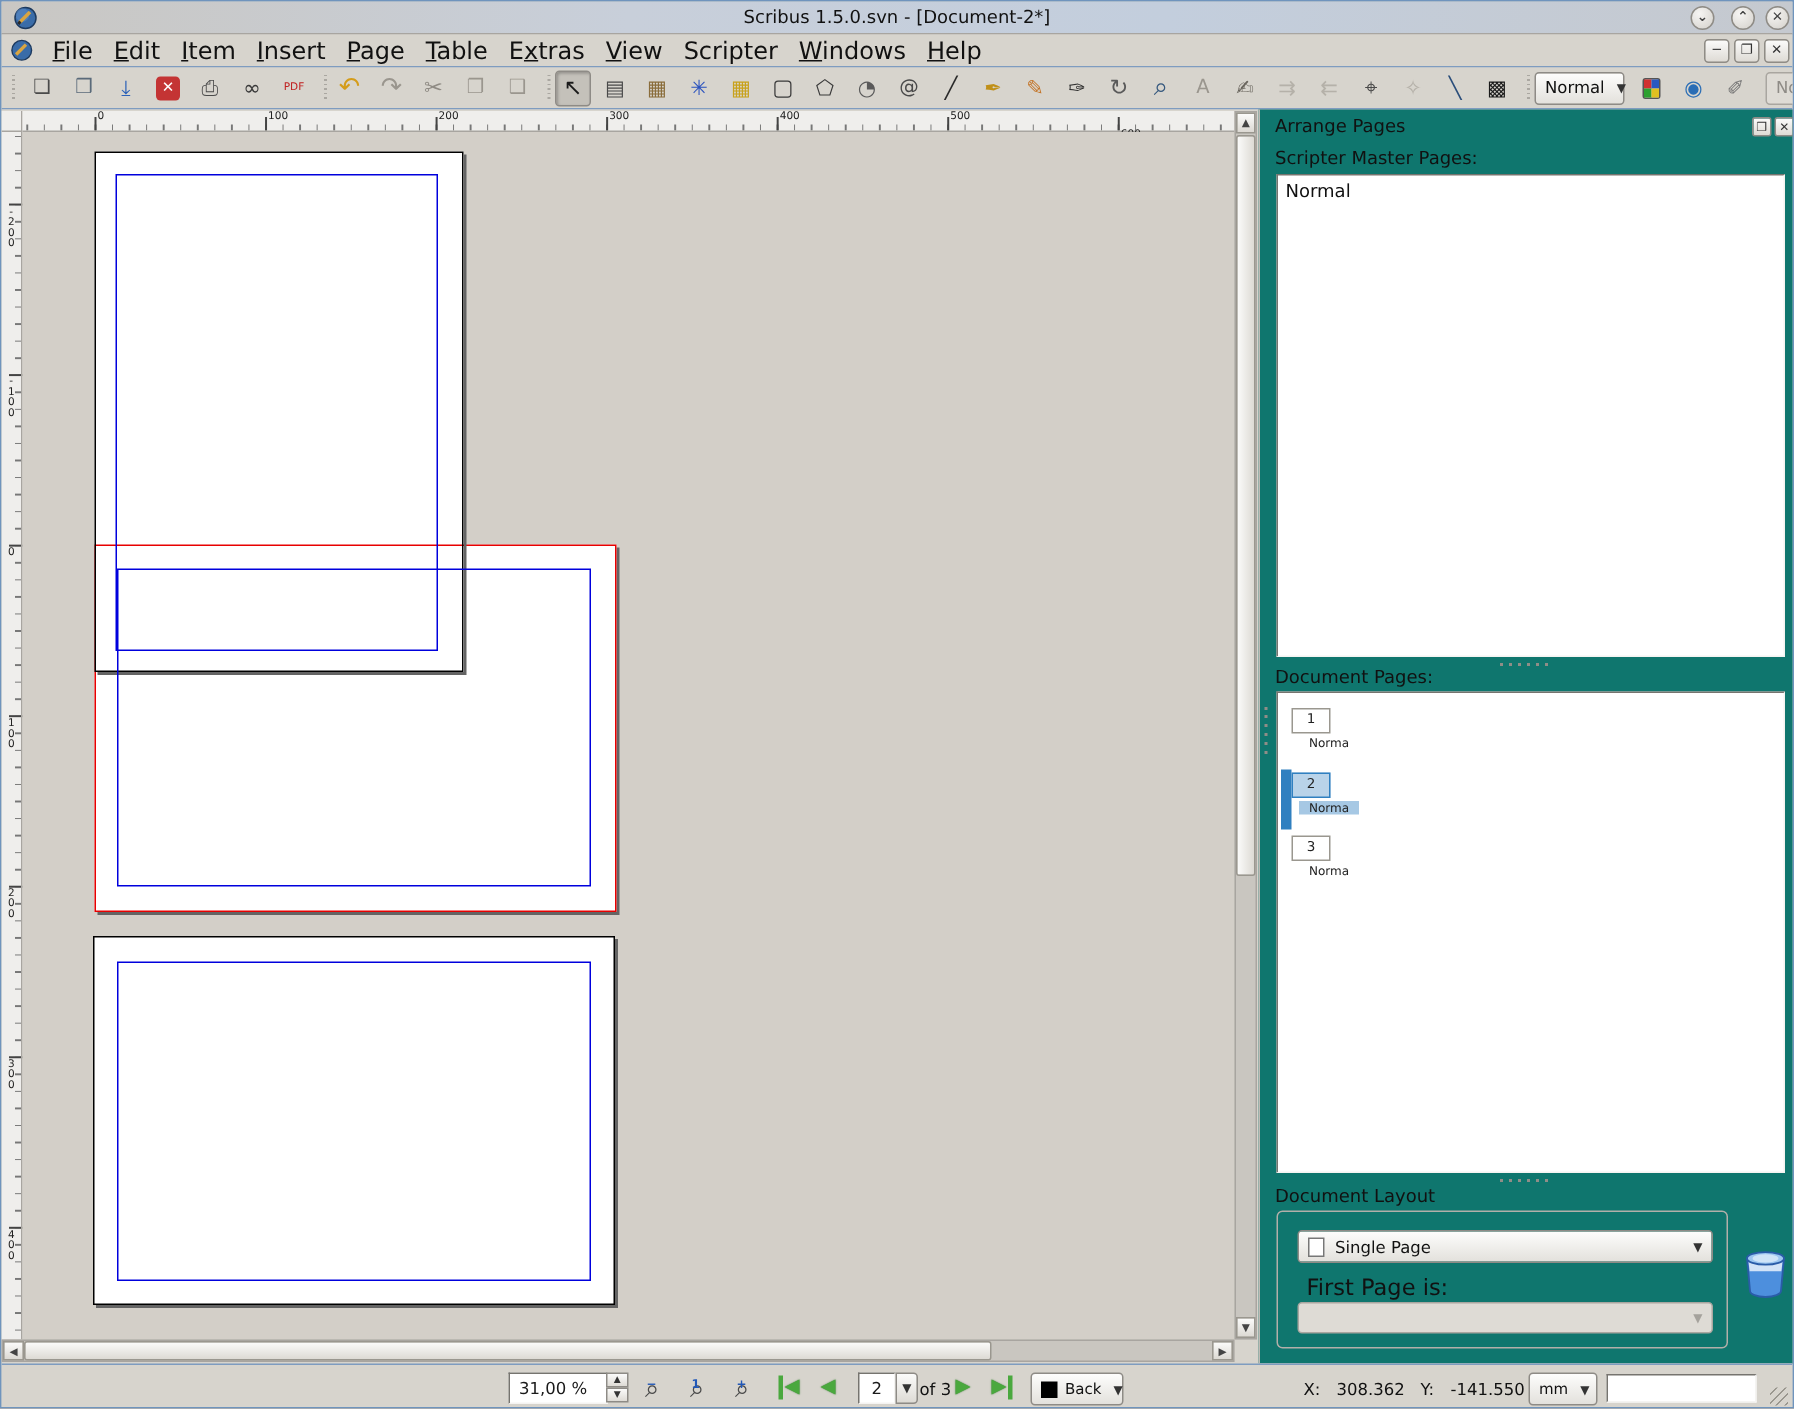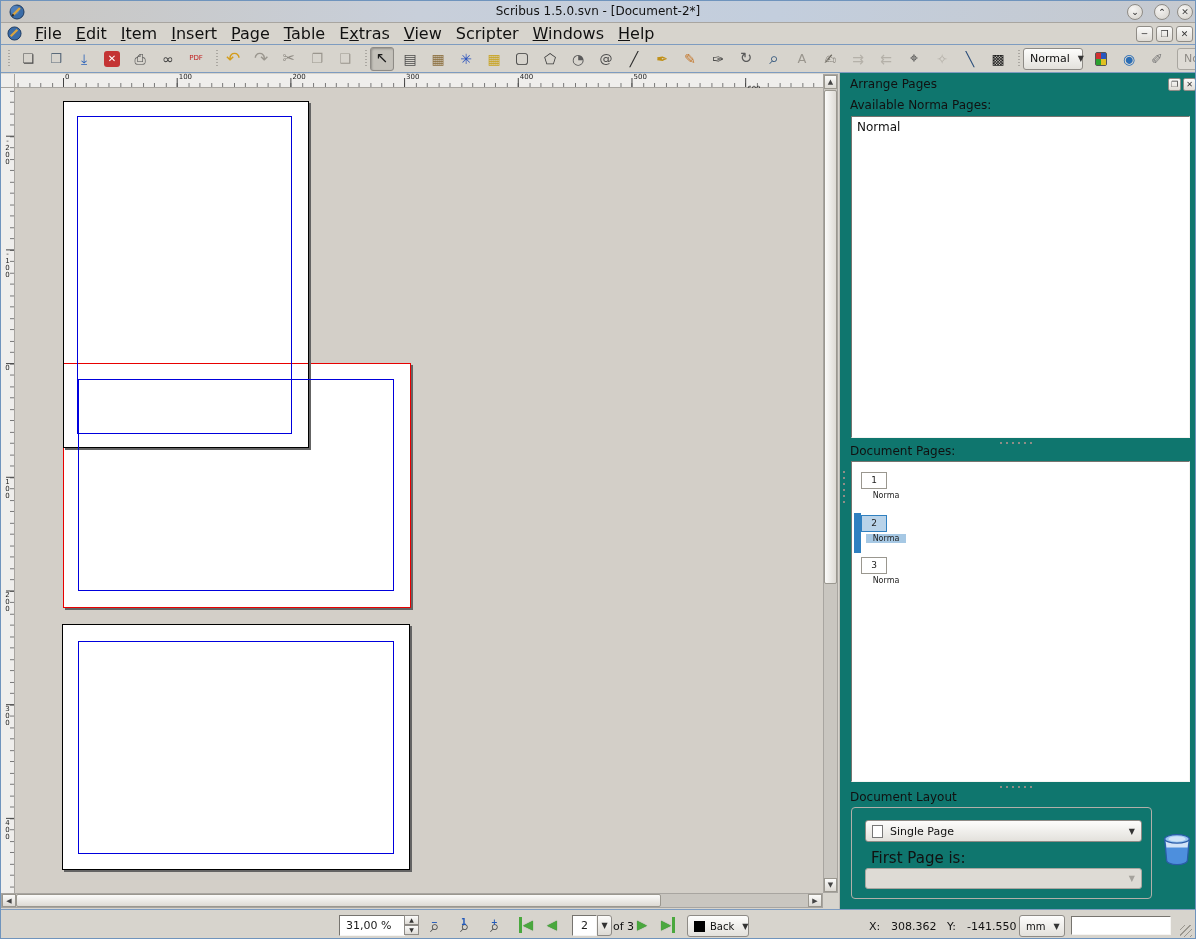--- a/index.html
+++ b/index.html
@@ -344,21 +344,21 @@
         <div class="hs-thumb"></div>
         <div class="sb-btn hs-right">▶</div>
       </div>
     </div>
 
     <div class="panel">
       <span class="panel-title">Arrange Pages</span>
       <div class="panel-btn" style="left:328px">❐</div>
       <div class="panel-btn" style="left:343px">✕</div>
 
-      <span class="panel-label" style="top:25px">Available Norma Pages:</span>
+      <span class="panel-label" style="top:25px">Scripter Master Pages:</span>
       <div class="listbox" style="left:11px;top:43px;width:339px;height:322px;">
         <div class="master-item">Normal</div>
       </div>
 
       <div class="dots-h" style="top:368px"></div>
       <span class="panel-label" style="top:371px">Document Pages:</span>
       <div class="dots-v" style="top:398px"></div>
       <div class="listbox" style="left:11px;top:388px;width:339px;height:321px;">
           <div class="page-item" style="top: 8px;">
             <div class="pi-thumb"><span>1</span></div>

